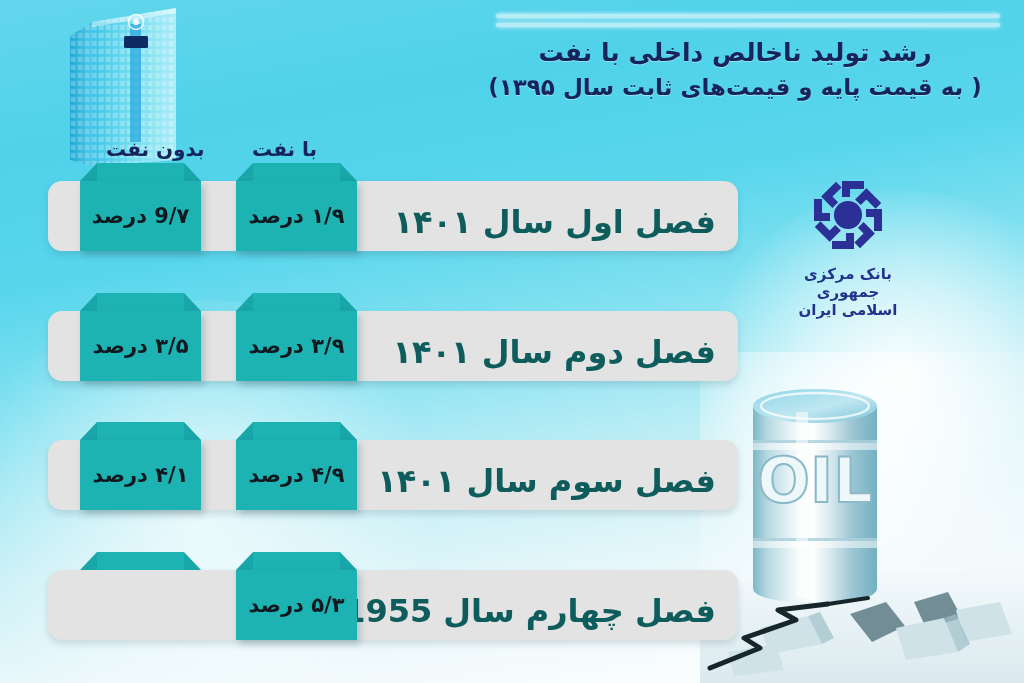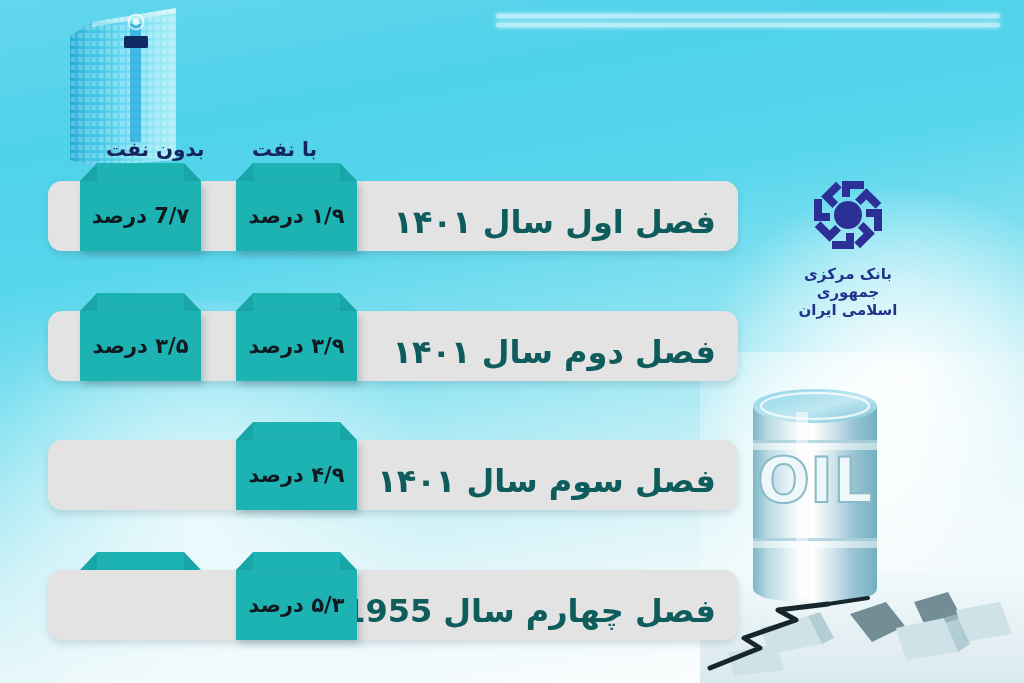--- a/index.html
+++ b/index.html
@@ -264,20 +264,24 @@
 
       <circle cx="80" cy="22" r="7.5" fill="none" stroke="#ffffff" stroke-width="1.4" opacity="0.85"></circle>
       <circle cx="80" cy="22" r="3.2" fill="#ffffff" opacity="0.8"></circle>
 
       <polygon points="36,22 120,8 120,13 36,27" fill="#ffffff" opacity="0.45"></polygon>
 
       <rect x="0" y="140" width="135" height="35" fill="url(#twrFace)" opacity="0"></rect>
     </svg>
   </div>
 
+  <div class="headline">
+    <div class="line1">رشد تولید ناخالص داخلی با نفت</div>
+    <div class="line2">( به قیمت پایه و قیمت‌های ثابت سال ۱۳۹۵)</div>
+  </div>
 
   <div class="logo-wrap">
     <svg width="88" height="82" viewBox="0 0 88 82">
       <g fill="#2b2f96">
         <g transform="translate(44,40)">
           <g>
             <path d="M -6,-34 L 16,-34 L 16,-26 L 2,-26 L 2,-18 L -6,-18 Z"></path>
           </g>
           <g transform="rotate(90)">
             <path d="M -6,-34 L 16,-34 L 16,-26 L 2,-26 L 2,-18 L -6,-18 Z"></path>
@@ -393,21 +397,21 @@
             <span>۱/۹ درصد</span>
           </div>
       </div>
       <div class="vbox without-oil">
         <div class="fold">
           <div class="tri-l"></div>
             <div class="mid"></div>
             <div class="tri-r"></div>
         </div>
         <div class="body">
-            <span>7/۷ درصد</span>
+            <span>9/۷ درصد</span>
           </div>
       </div>
     </div>
 
     <div class="row r1">
       <div class="row-bar"></div>
       <div class="row-label">فصل دوم سال ۱۴۰۱</div>
       <div class="vbox with-oil">
         <div class="fold">
           <div class="tri-l"></div>
@@ -436,20 +440,30 @@
       <div class="vbox with-oil">
         <div class="fold">
           <div class="tri-l"></div>
             <div class="mid"></div>
             <div class="tri-r"></div>
         </div>
         <div class="body">
             <span>۴/۹ درصد</span>
           </div>
       </div>
+      <div class="vbox without-oil">
+        <div class="fold">
+          <div class="tri-l"></div>
+            <div class="mid"></div>
+            <div class="tri-r"></div>
+        </div>
+        <div class="body">
+            <span>۴/۱ درصد</span>
+          </div>
+      </div>
     </div>
 
     <div class="row r3">
       <div class="row-bar"></div>
       <div class="row-label">فصل چهارم سال 1955</div>
       <div class="vbox with-oil">
         <div class="fold">
           <div class="tri-l"></div>
             <div class="mid"></div>
             <div class="tri-r"></div>

